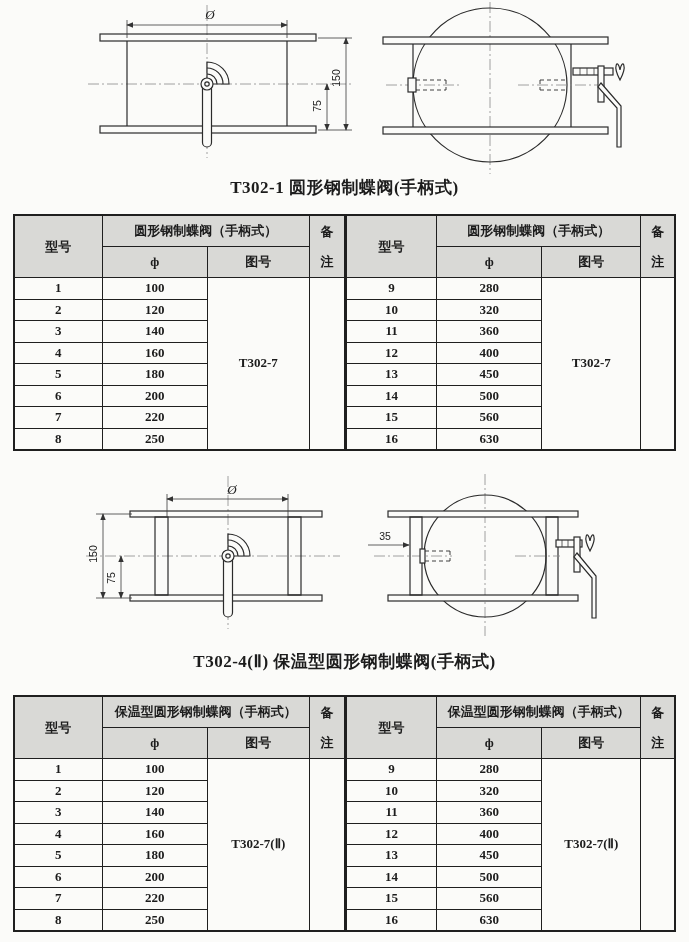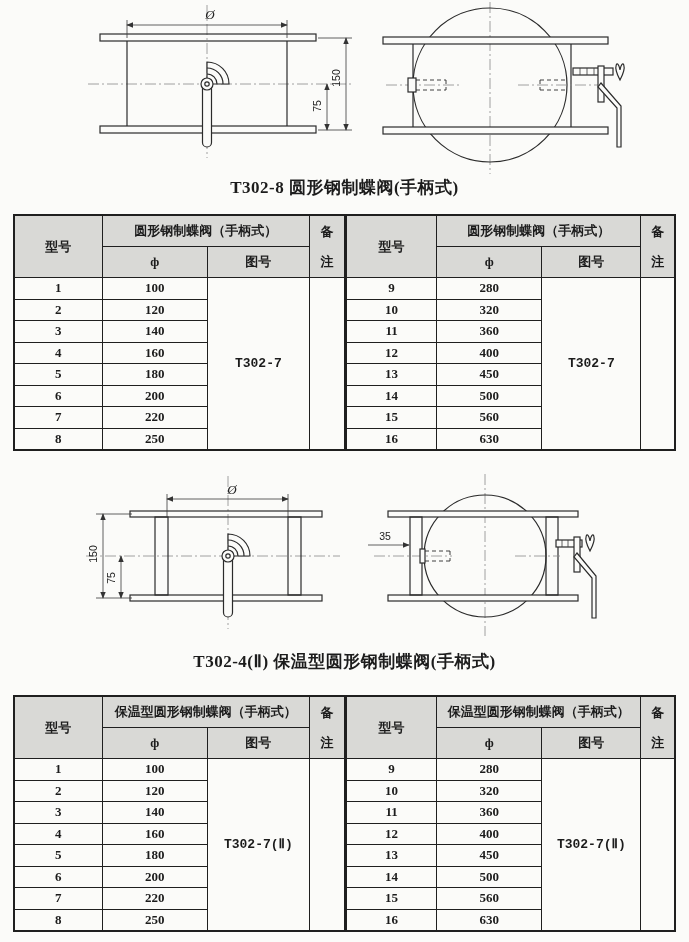--- a/index.html
+++ b/index.html
@@ -36,21 +36,21 @@
   #spec-table-2{top:695px;}
   .spec-table td{
     border:1px solid #1f1f1f;text-align:center;vertical-align:middle;
     font-weight:bold;font-size:13px;padding:0;overflow:hidden;
   }
   .spec-table thead td{background:#d9d9d6;text-align:center;}
   .spec-table tr.h1 td, .spec-table tr.h2 td{height:30px;}
   .spec-table tbody tr{height:21.5px;}
   .note-head{white-space:pre-line;line-height:30px;}
   .mid-r{border-right:3px solid #1f1f1f !important;}
-  .fig{font-size:13.5px;font-family:Liberation Mono, monospace;}
+  .fig{font-size:13.5px;}
 </style>
 </head>
 <body>
 
 <div class="page">
 
   <svg id="drawing-set-1" width="689" height="212" viewBox="0 0 689 212">
     <defs>
       <marker id="arrA" viewBox="0 0 10 10" refX="9" refY="5" markerWidth="9" markerHeight="9" orient="auto-start-reverse">
         <path d="M0,1 L10,5 L0,9 z" fill="#333"></path>
@@ -113,21 +113,21 @@
         <line class="dl" x1="580" y1="68" x2="580" y2="75"></line>
         <line class="dl" x1="587" y1="68" x2="587" y2="75"></line>
         <line class="dl" x1="594" y1="68" x2="594" y2="75"></line>
         <rect class="sf" x="598" y="66" width="6" height="36"></rect>
         <path class="sf" d="M620,80 C612,65 618,58 620,70 C622,58 628,65 620,80 Z"></path>
         <path class="sf" d="M601,83 L621,106 L621,147 L617,147 L617,108 L598,87 Z"></path>
       </g>
     </g>
   </svg>
 
-  <div class="title" id="title-1">T302-8 圆形钢制蝶阀(手柄式)</div>
+  <div class="title" id="title-1">T302-1 圆形钢制蝶阀(手柄式)</div>
 
   <table class="spec-table" id="spec-table-1">
     <colgroup>
       <col style="width:88px">
         <col style="width:105px">
         <col style="width:102px">
         <col style="width:36px">
       <col style="width:91px">
         <col style="width:105px">
         <col style="width:99px">

